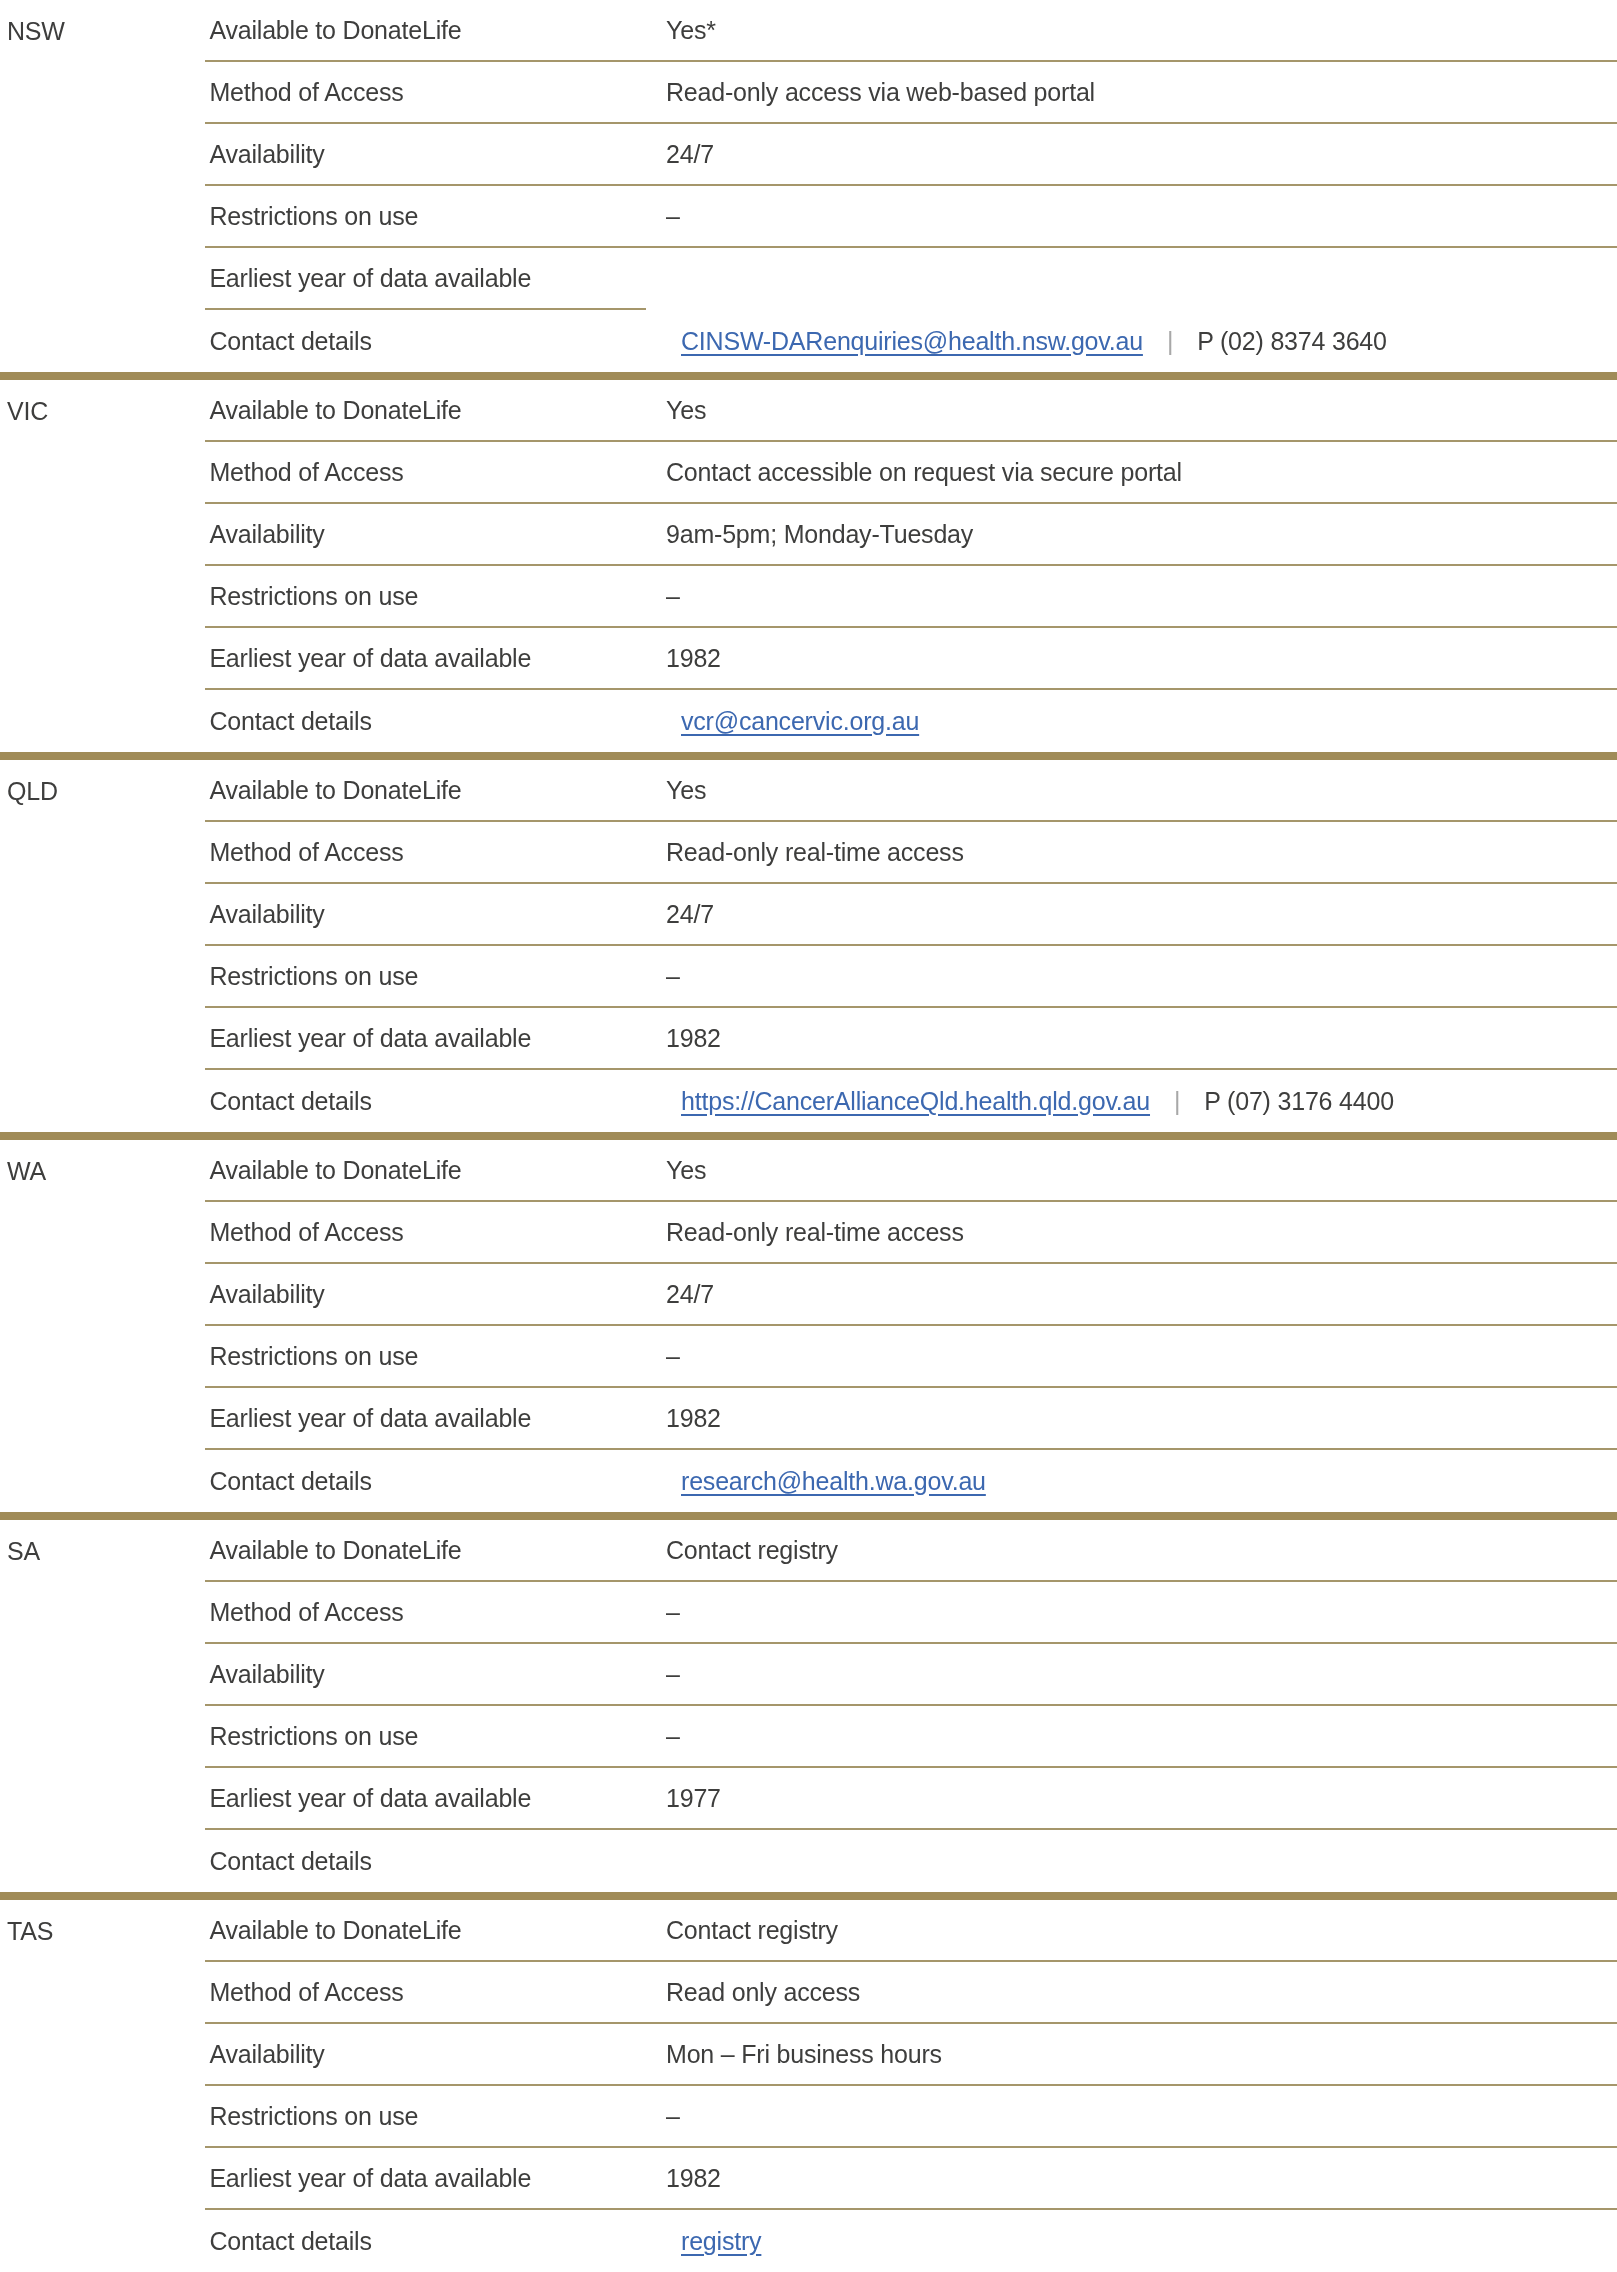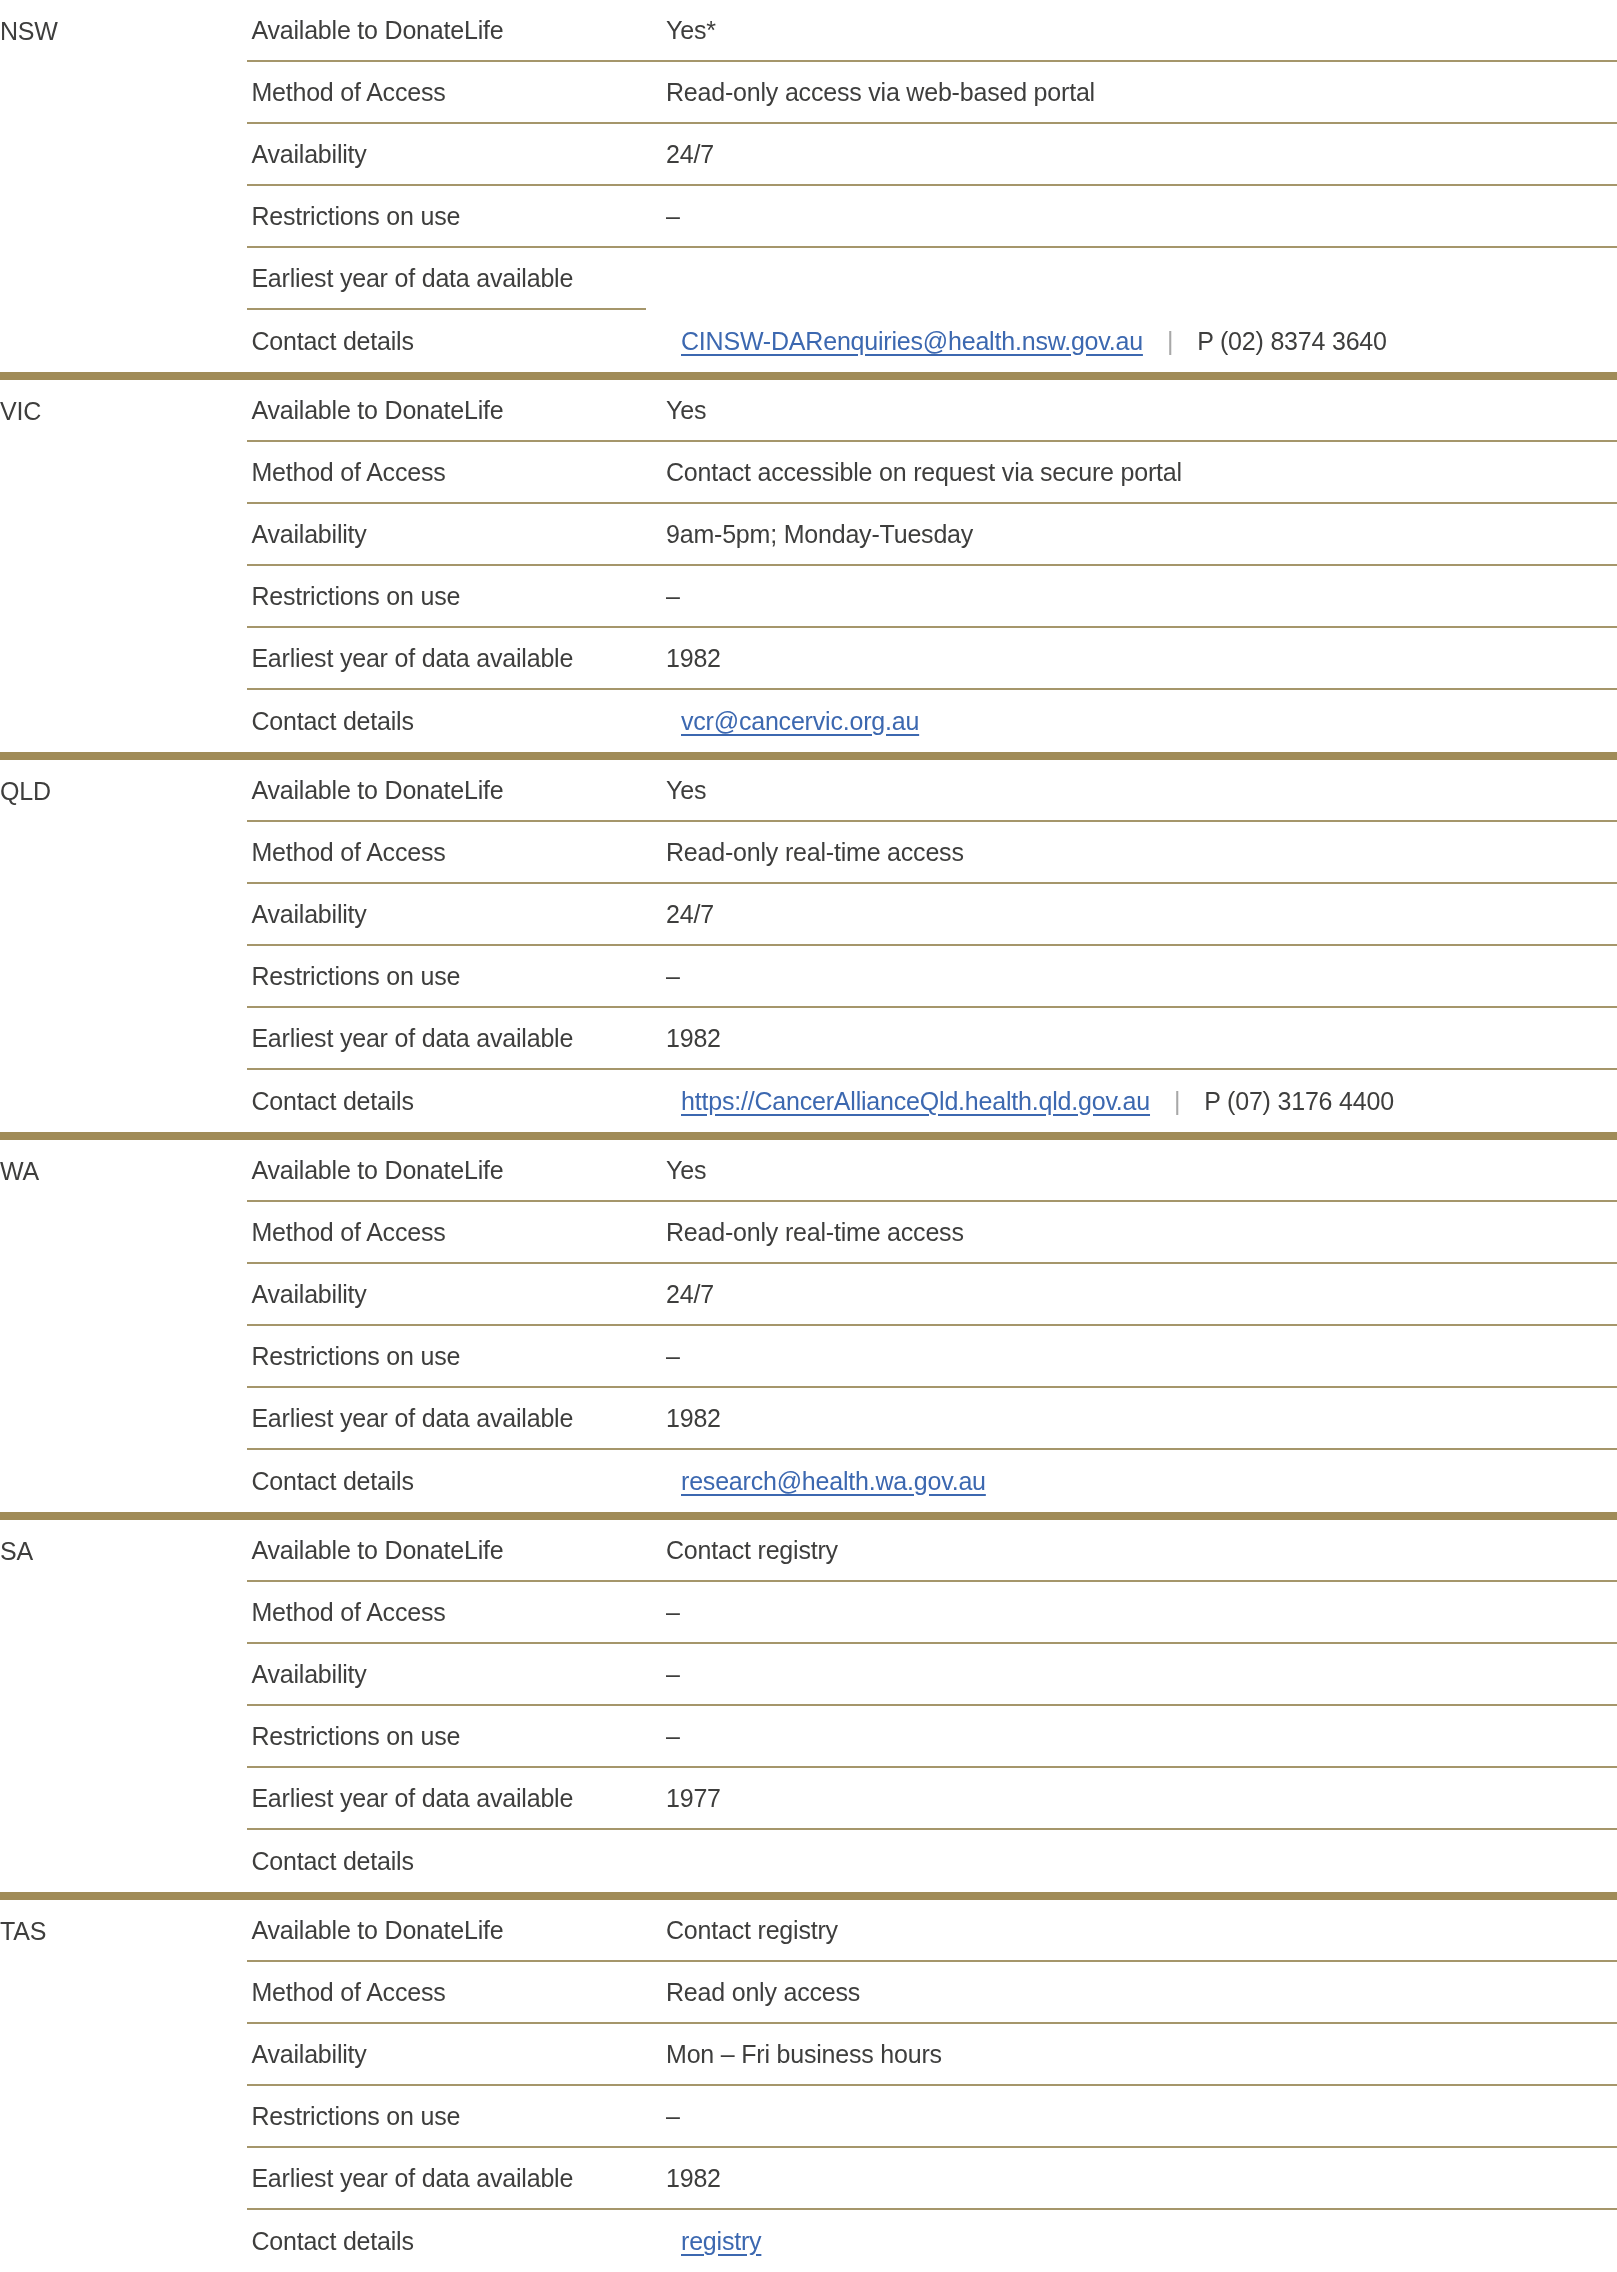--- a/index.html
+++ b/index.html
@@ -24,33 +24,33 @@
   }
   .section.last {
     border-bottom: none;
   }
   .state-cell {
     grid-column: 1;
     grid-row: 1 / 7;
     height: 62px;
     display: flex;
     align-items: center;
+    padding-left: 7px;
     box-sizing: border-box;
   }
   .cell {
     min-height: 62px;
     display: flex;
     align-items: center;
     box-sizing: border-box;
   }
   .label-cell {
     grid-column: 2;
     padding-left: 4.4px;
     border-bottom: 2.6px solid #a5966b;
-    margin-left: 42px;
   }
   .value-cell {
     grid-column: 3;
     padding-left: 20px;
     padding-right: 13px;
     border-bottom: 2.6px solid #a5966b;
   }
   .row-last.label-cell,
   .row-last.value-cell {
     border-bottom: none;

